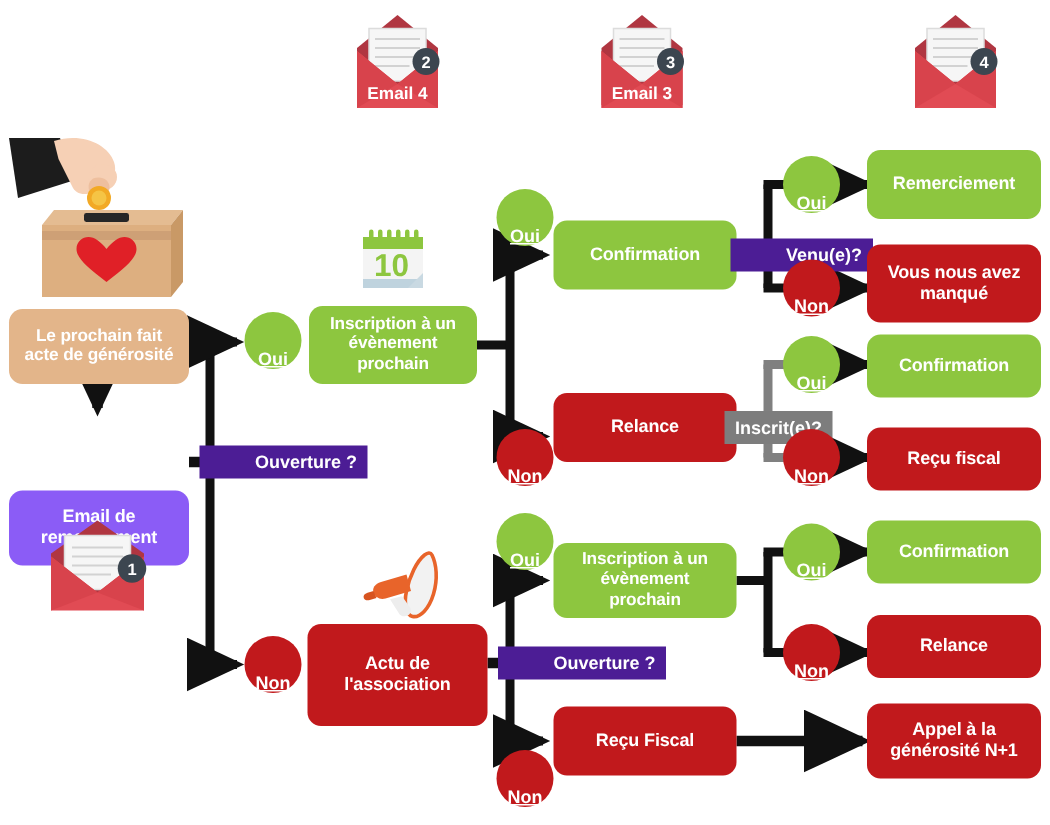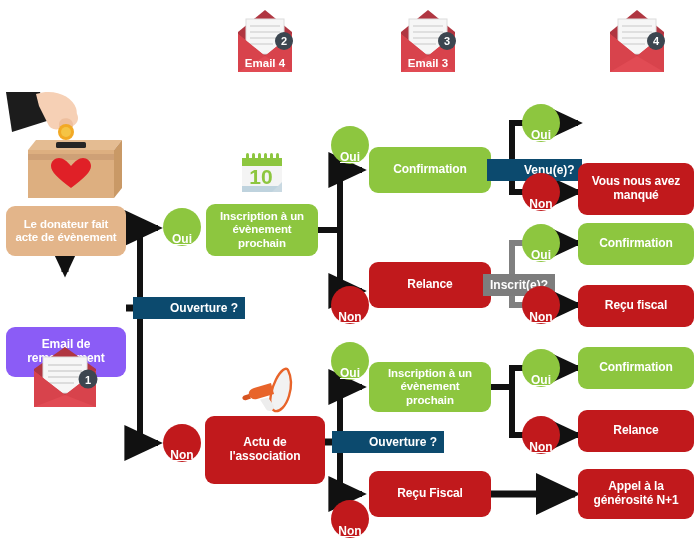--- a/index.html
+++ b/index.html
@@ -42,21 +42,21 @@
   .c-non{background:#C1191C;}
 
   .tag{
     position:absolute;
     display:flex;align-items:center;justify-content:center;
     color:#ffffff;font-weight:bold;
     box-sizing:border-box;
     padding:2px 7px;
     white-space:nowrap;
   }
-  .tag-black{background:#0c4a6e;padding-left:37px;}
+  .tag-black{background:#4c1d95;padding-left:37px;}
   .tag-gray{background:#7d7d7d;}
 
   .emailwrap{position:absolute;}
   .emaillabel{
     position:absolute;left:0;width:100%;
     text-align:center;color:#ffffff;font-weight:bold;
   }
   .icon{position:absolute;}
 </style>
 </head>
@@ -164,21 +164,21 @@
       <path d="M108,64 L116,54 L116,102 L108,112 Z" fill="#C99966"></path>
       <rect x="22" y="68" width="86" height="6" fill="#CEA076"></rect>
 
       <rect x="50" y="56" width="30" height="6" rx="1.6" fill="#262626"></rect>
 
       <path d="M65,102 C52,92 45,86 45,80 C45,75 49,72 53,72 C57,72 61,75 65,80 C69,75 73,72 77,72 C81,72 85,75 85,80 C85,86 78,92 65,102 Z" fill="#E02027"></path>
     </svg>
   </div>
 
   <div class="node tan" style="left:6px;top:206px;width:120px;height:50px;font-size:11.5px;">
-    <span>Le donateur fait acte de évènement</span>
+    <span>Le prochain fait acte de générosité</span>
   </div>
 
   <div class="node brightred" style="left:6px;top:283px;width:120px;height:50px;font-size:12px;">
     <span>Email de remerciement</span>
   </div>
 
   <div class="emailwrap" style="left:26px;top:345px;width:78px;height:66px;">
     <svg width="78" height="66" viewBox="0 0 78 66">
       <path d="M8,24 L39,2 L70,24 L70,60 L8,60 Z" fill="#B03641"></path>
       <rect x="17" y="12" width="44" height="36" fill="#F6F6F6" stroke="#DCDCDC" stroke-width="1"></rect>
@@ -308,20 +308,23 @@
   </div>
 
   <div class="circle c-oui" style="left:522px;top:104px;width:38px;height:38px;font-size:12px;">
     <span>Oui</span>
   </div>
 
   <div class="circle c-non" style="left:522px;top:173px;width:38px;height:38px;font-size:12px;">
     <span>Non</span>
   </div>
 
+  <div class="node green" style="left:578px;top:100px;width:116px;height:46px;font-size:12px;">
+    <span>Remerciement</span>
+  </div>
 
   <div class="node darkred" style="left:578px;top:163px;width:116px;height:52px;font-size:12px;">
     <span>Vous nous avez manqué</span>
   </div>
 
   <div class="tag tag-gray" style="left:483px;top:274px;height:22px;font-size:12px;">
     <span>Inscrit(e)?</span>
   </div>
 
   <div class="circle c-oui" style="left:522px;top:224px;width:38px;height:38px;font-size:12px;">

